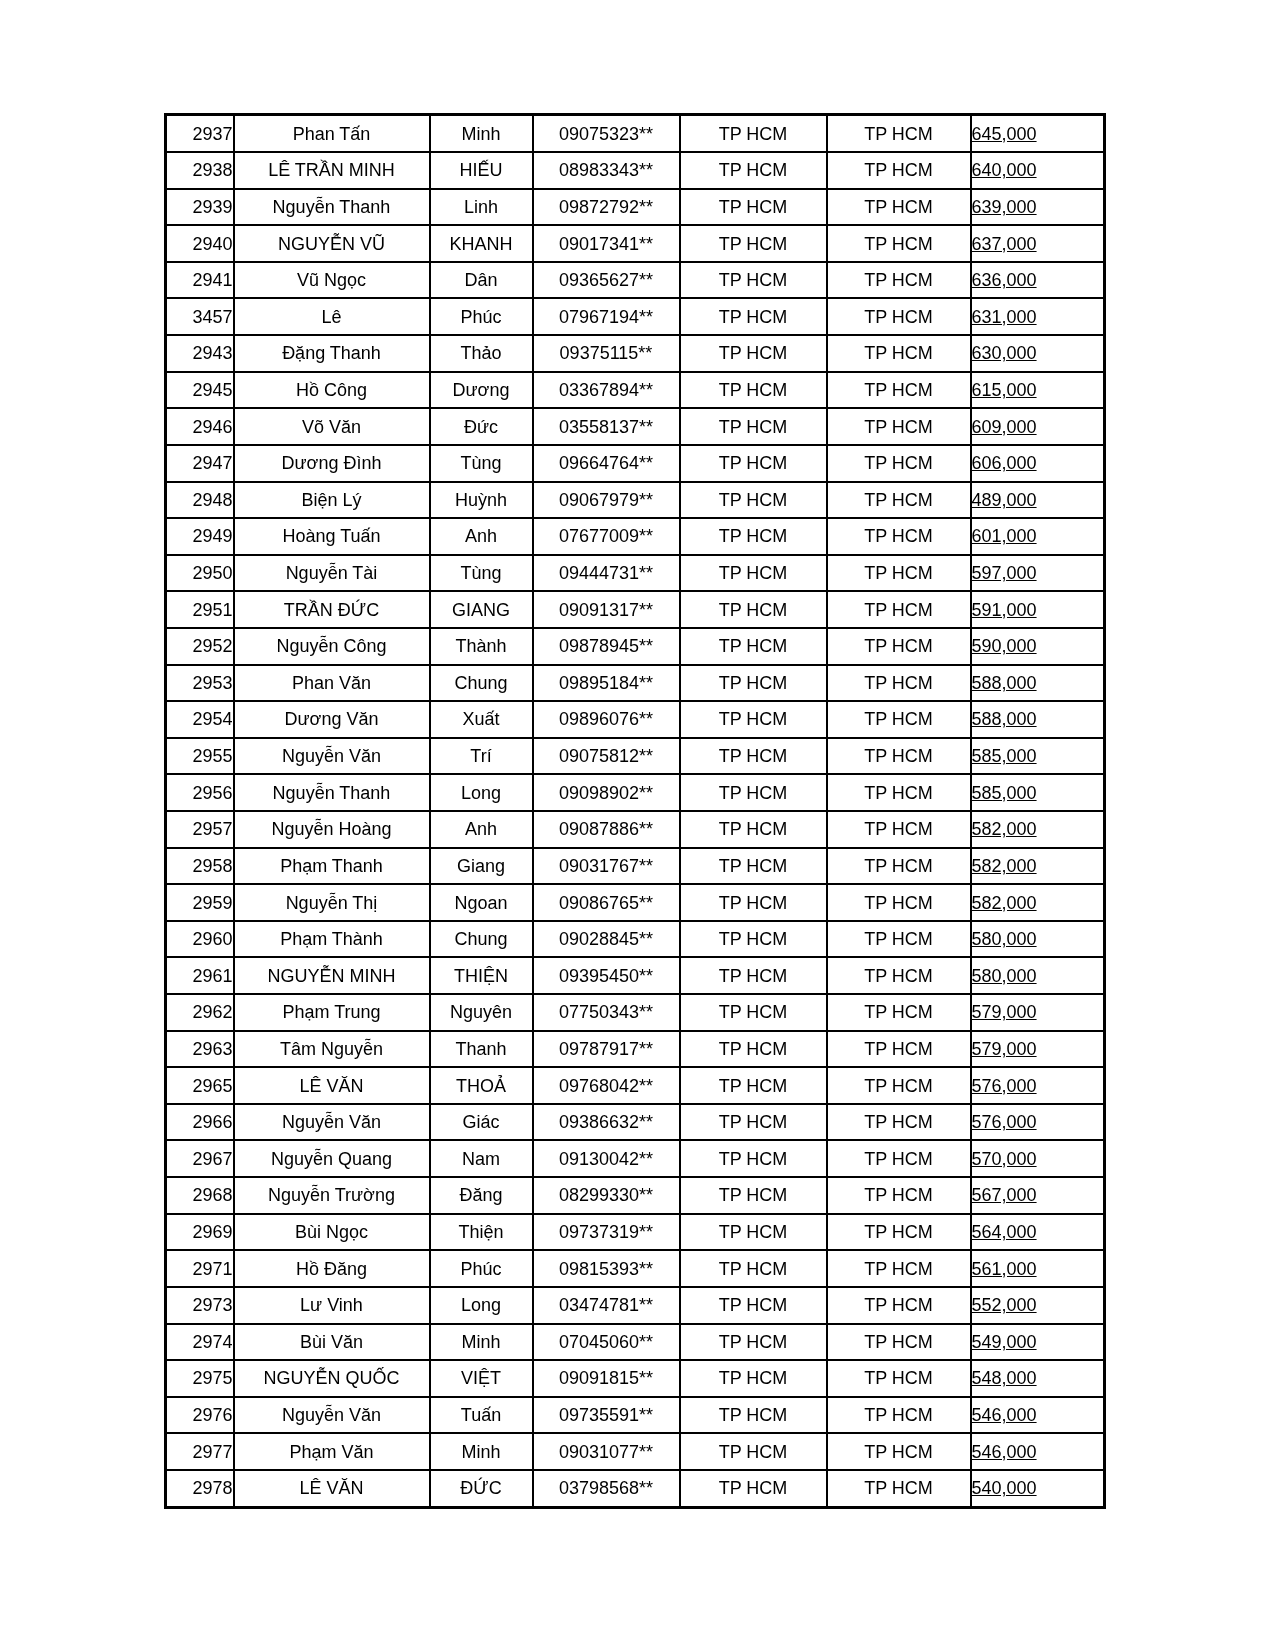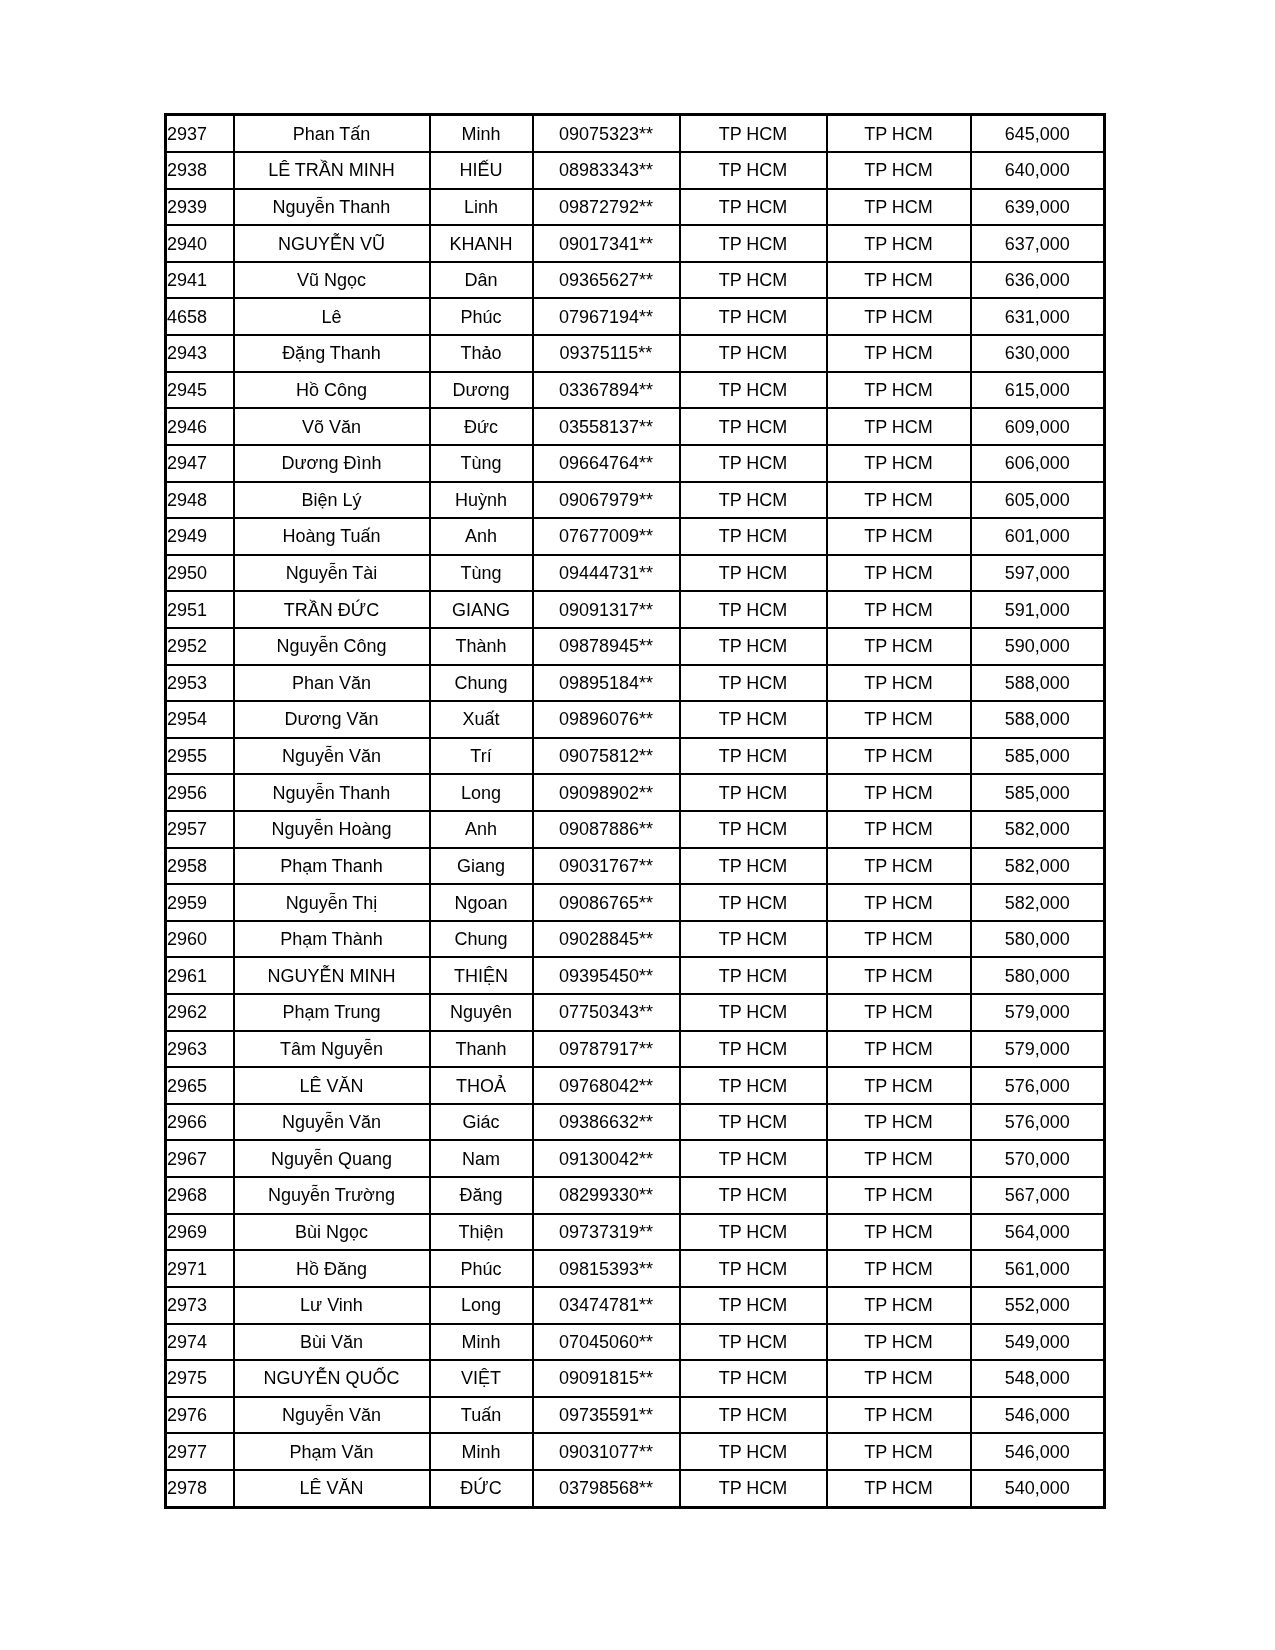--- a/index.html
+++ b/index.html
@@ -28,22 +28,22 @@
     border: 2px solid #000000;
     font-size: 18px;
     line-height: 1;
     color: #000000;
     vertical-align: middle;
     overflow: hidden;
     white-space: nowrap;
     padding: 0;
   }
   td.align-center { text-align: center; }
-  td.align-right-flush { text-align: left; padding-right: 3px; }
-  td.align-right-pad { text-align: center; padding-right: 12px; }
+  td.align-right-flush { text-align: right; padding-right: 3px; }
+  td.align-right-pad { text-align: left; padding-right: 12px; text-decoration: underline; }
 </style>
 </head>
 <body>
 
 <table class="records-table">
   <colgroup>
     <col style="width:68px">
     <col style="width:196px">
     <col style="width:103px">
     <col style="width:147px">
@@ -91,21 +91,21 @@
       <tr>
         <td class="align-right-flush">2941</td>
         <td class="align-center">Vũ Ngọc</td>
         <td class="align-center">Dân</td>
         <td class="align-center">09365627**</td>
         <td class="align-center">TP HCM</td>
         <td class="align-center">TP HCM</td>
         <td class="align-right-pad">636,000</td>
       </tr>
       <tr>
-        <td class="align-right-flush">4658</td>
+        <td class="align-right-flush">3457</td>
         <td class="align-center">Lê</td>
         <td class="align-center">Phúc</td>
         <td class="align-center">07967194**</td>
         <td class="align-center">TP HCM</td>
         <td class="align-center">TP HCM</td>
         <td class="align-right-pad">631,000</td>
       </tr>
       <tr>
         <td class="align-right-flush">2943</td>
         <td class="align-center">Đặng Thanh</td>
@@ -142,21 +142,21 @@
         <td class="align-center">TP HCM</td>
         <td class="align-right-pad">606,000</td>
       </tr>
       <tr>
         <td class="align-right-flush">2948</td>
         <td class="align-center">Biện Lý</td>
         <td class="align-center">Huỳnh</td>
         <td class="align-center">09067979**</td>
         <td class="align-center">TP HCM</td>
         <td class="align-center">TP HCM</td>
-        <td class="align-right-pad">605,000</td>
+        <td class="align-right-pad">489,000</td>
       </tr>
       <tr>
         <td class="align-right-flush">2949</td>
         <td class="align-center">Hoàng Tuấn</td>
         <td class="align-center">Anh</td>
         <td class="align-center">07677009**</td>
         <td class="align-center">TP HCM</td>
         <td class="align-center">TP HCM</td>
         <td class="align-right-pad">601,000</td>
       </tr>

